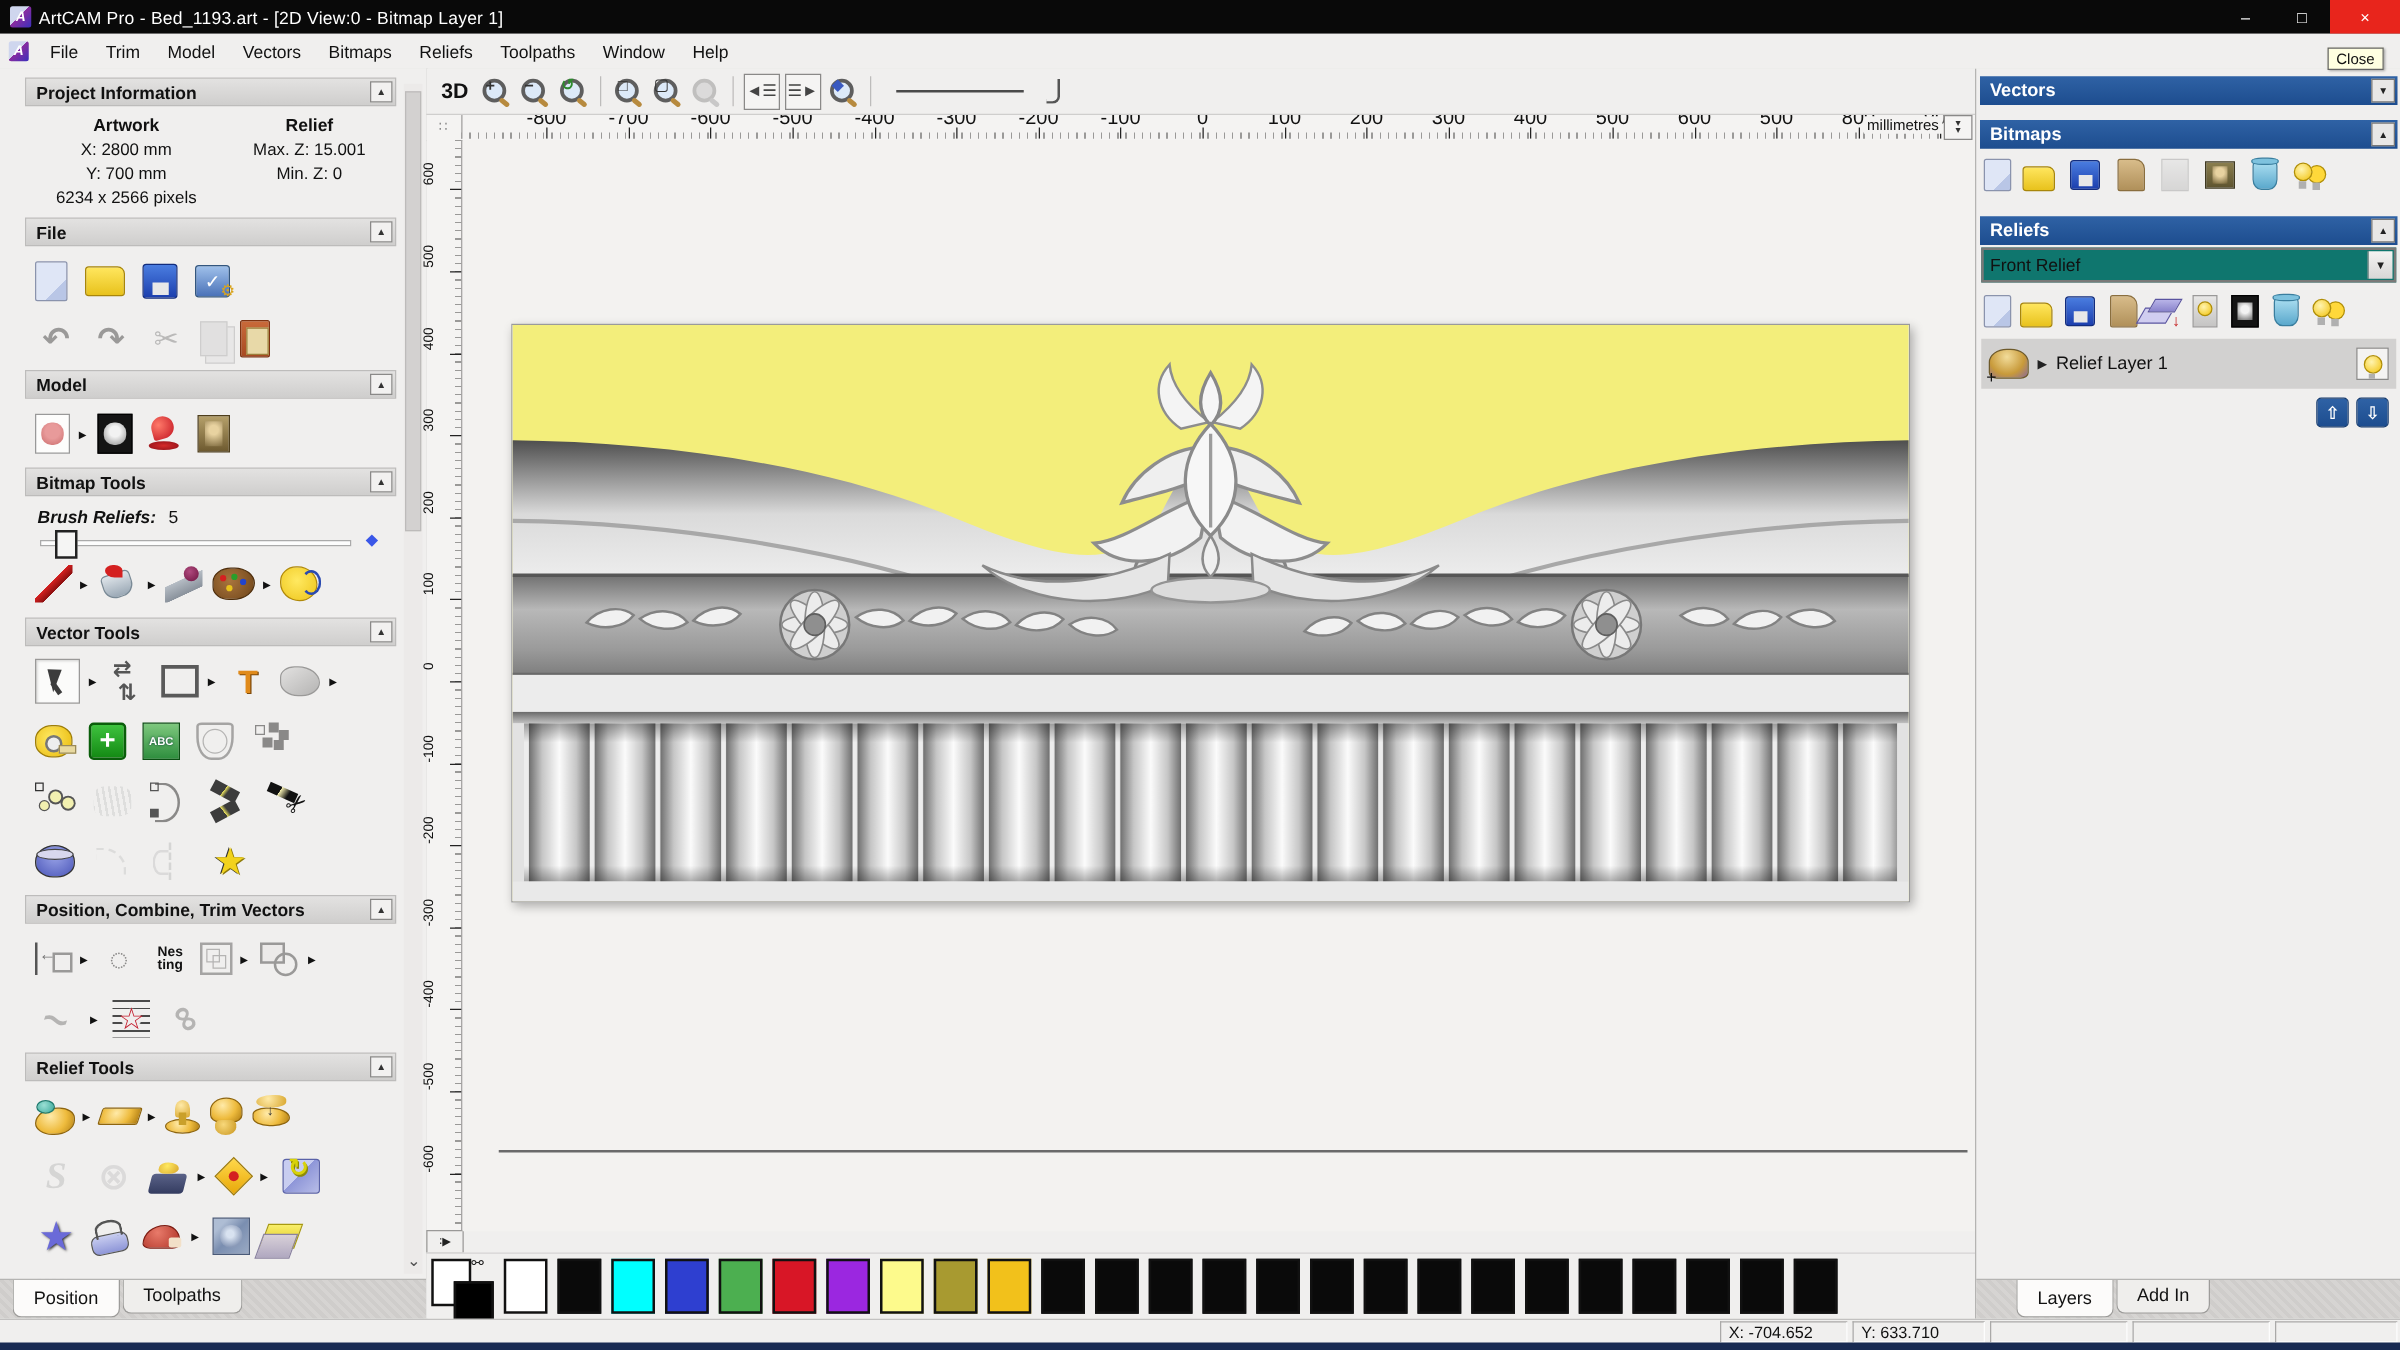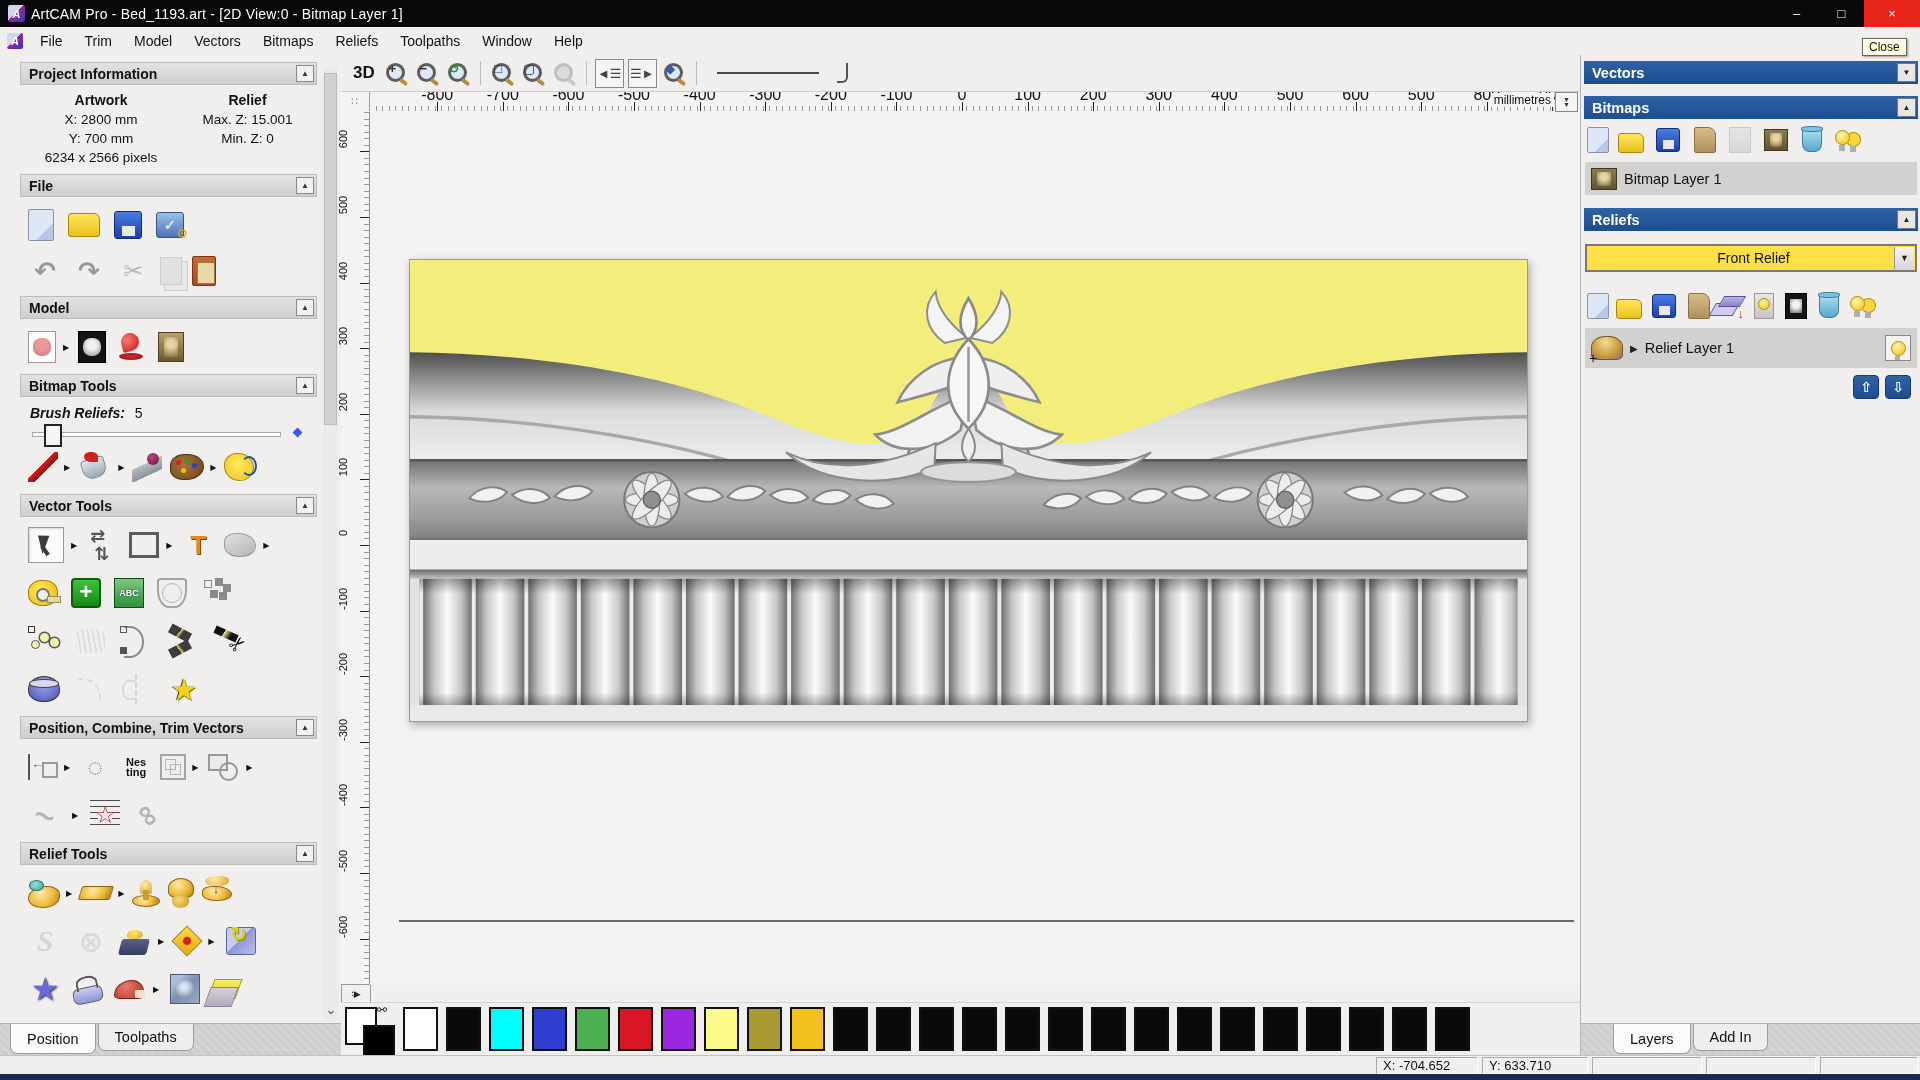--- a/index.html
+++ b/index.html
@@ -95,21 +95,21 @@
   #primary-sw{position:absolute;left:4px;top:2px;width:28px;height:34px;background:#fff;border:2px solid #111;}
   #secondary-sw{position:absolute;left:22px;top:20px;width:28px;height:28px;background:#000;border:2px solid #111;}
   #link-glyph{position:absolute;left:36px;top:-2px;font-size:12px;color:#222;}
   .sw{width:31px;height:40px;border:2px solid #111;margin-right:8px;flex:0 0 auto;}
   
   .rp-hdr{height:23px;margin:0 3px;background:linear-gradient(#2f62a5,#1d4d8f);color:#fff;font-weight:bold;display:flex;align-items:center;padding:0 2px 0 8px;font-size:14.5px;}
   .rp-btn{margin-left:auto;width:17px;height:17px;background:#e8e7e6;border:1px solid #777;display:flex;align-items:center;justify-content:center;font-size:8px;color:#222;}
   .rp-toolbar{display:flex;align-items:center;gap:9px;padding:6px 6px;}
   .rt{width:27px;height:27px;position:relative;flex:0 0 auto;}
   .layer-row{margin:1px 4px;background:#d2d1d0;display:flex;align-items:center;min-height:29px;font-size:14.5px;gap:7px;padding:2px 6px;}
-  #relief-combo{margin:13px 4px;height:24px;background:#fde047;border:2px solid #7a7978;display:flex;align-items:center;font-size:14px;padding-left:5px;position:relative;justify-content:center;}
+  #relief-combo{margin:2px 4px;height:24px;background:#0f766e;border:2px solid #7a7978;display:flex;align-items:center;font-size:14px;padding-left:5px;position:relative;}
   #relief-combo .combo-btn{position:absolute;right:1px;top:1px;bottom:1px;width:19px;background:linear-gradient(#f4f3f2,#d8d7d6);border-left:1px solid #999;display:flex;align-items:center;justify-content:center;font-size:9px;color:#222;}
   #updown{display:flex;justify-content:flex-end;gap:6px;padding:6px 10px 0 0;}
   .udbtn{width:24px;height:22px;background:linear-gradient(#2f62a5,#1d4d8f);border-radius:4px;color:#fff;display:flex;align-items:center;justify-content:center;font-size:14px;font-weight:bold;border:1px solid #143a6e;}
   .expander{font-size:10px;color:#222;}
   .bulb-box{margin-left:auto;width:24px;height:24px;background:#f4f3f2;border:1px solid #8a8988;display:flex;align-items:center;justify-content:center;}
   
   #statusbar{position:absolute;left:0;top:1055px;width:1920px;height:19px;background:#f0efee;border-top:1px solid #c2c1c0;display:flex;align-items:stretch;font-size:13px;}
   .scell{border:1px solid;border-color:#aaa9a8 #fdfdfd #fdfdfd #aaa9a8;margin:1px 2px;padding:0 6px;display:flex;align-items:center;white-space:nowrap;}
   #sb-spacer{flex:1;border:none;}
   #navy-strip{position:absolute;left:0;top:1074px;width:1920px;height:6px;background:#182a52;}
@@ -791,24 +791,20 @@
     <div class="rp-toolbar">
         <span class="rt i-r-new"></span>
         <span class="rt i-r-open"></span>
         <span class="rt i-r-save"></span>
         <span class="rt i-r-sketch"></span>
         <span class="rt i-r-gpage dis"></span>
         <span class="rt i-r-mona"></span>
         <span class="rt i-r-trash"></span>
         <span class="rt i-r-bulbs"></span>
       </div>
-    <div class="layer-row">
-      <span class="thumb-mona"></span>
-      <span>Bitmap Layer 1</span>
-    </div>
     <div style="height:12px;"></div>
     <div class="rp-hdr">
       <span>Reliefs</span>
       <span class="rp-btn">▲</span>
     </div>
     <div id="relief-combo">
       <span>Front Relief</span>
       <span class="combo-btn">▼</span>
     </div>
     <div class="rp-toolbar" style="gap:7px;">

